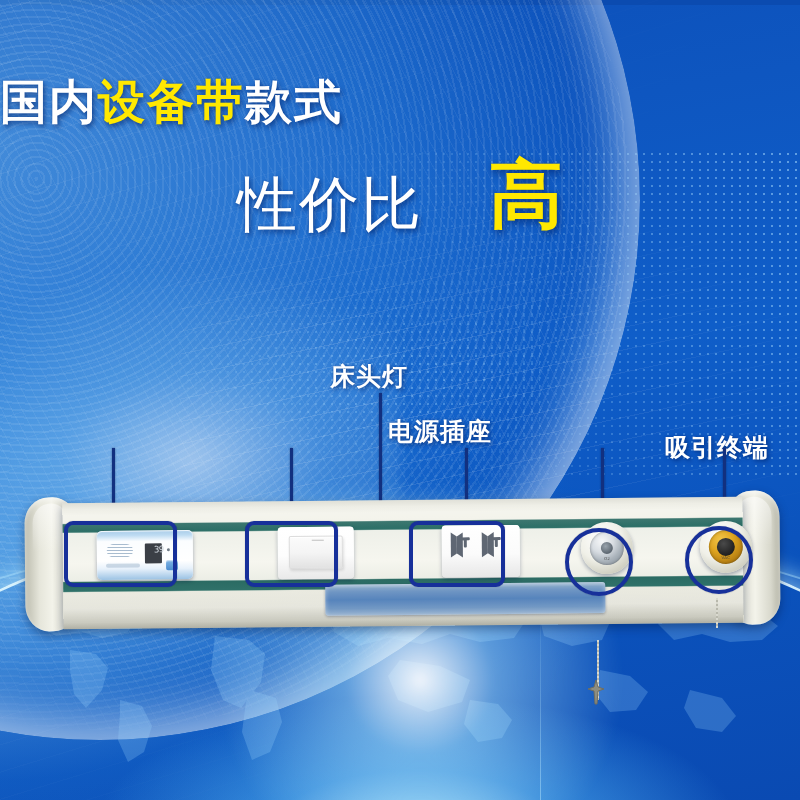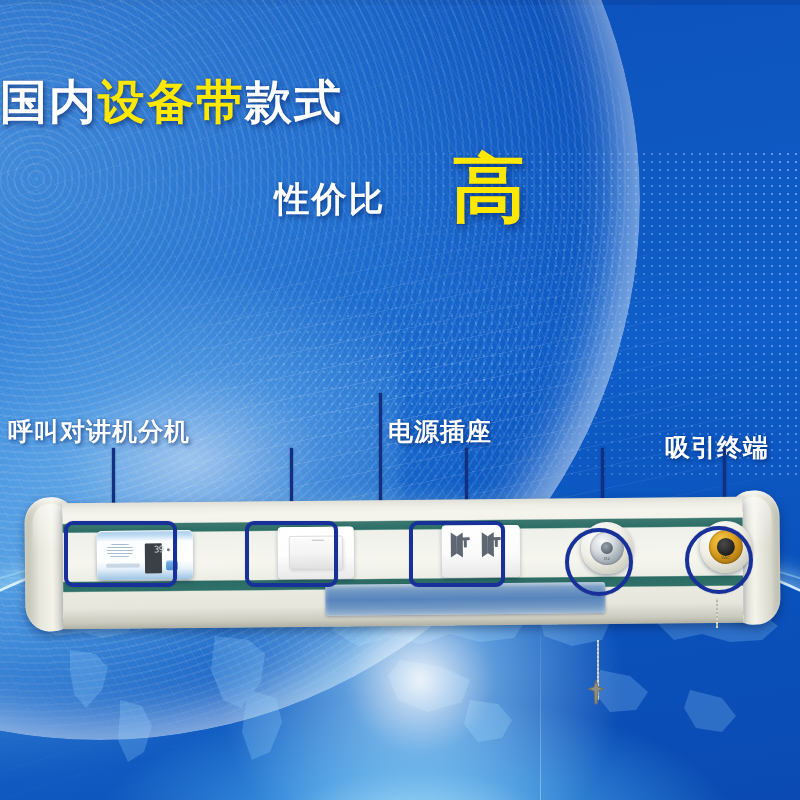--- a/index.html
+++ b/index.html
@@ -114,21 +114,21 @@
     color:#ffffff;
     text-shadow: 0 0 2px rgba(0,40,120,.45), 2px 3px 5px rgba(0,30,95,.55);
     white-space:nowrap;
   }
   .headline1 .hl-y { color:#ffe800; }
   .line2 {
     position:absolute; left:0; top:165px; width:800px;
     display:flex; align-items:center; justify-content:center; gap:66px;
   }
   .headline2 {
-    font-size:35px; font-weight:bold; letter-spacing:2px; color:#ffffff;
+    font-size:60px; font-weight:normal; letter-spacing:2px; color:#ffffff;
     text-shadow: 0 0 2px rgba(0,40,120,.45), 2px 3px 5px rgba(0,30,95,.55);
   }
   .headline-big {
     font-size:74px; font-weight:bold; color:#ffe800; line-height:.92;
     text-shadow: 0 0 3px rgba(0,40,120,.40), 2px 4px 7px rgba(0,30,95,.5);
     position:relative; top:-10px;
   }
 
   
   .callout {
@@ -200,21 +200,21 @@
     box-shadow: 0 2px 4px rgba(0,20,60,.35), inset 0 1px 1px rgba(255,255,255,.9);
   }
   .ic-grille {
     position:absolute; left:10px; top:13px; width:26px; height:14px;
     background:
       repeating-linear-gradient(to bottom, rgba(120,150,180,.75) 0 1px, rgba(255,255,255,0) 1px 3px);
     border-radius:8px/6px;
     opacity:.85;
   }
   .ic-lcd {
-    position:absolute; left:48px; top:13px; width:17px; height:30px;
+    position:absolute; left:48px; top:13px; width:17px; height:20px;
     background:#3b3f46; border-radius:1px;
     color:#cfd6de; font-size:9px; line-height:13px; text-align:center;
     font-family:"DejaVu Sans Mono", monospace; letter-spacing:-0.5px;padding-left:9px;
   }
   .ic-led {
     position:absolute; left:70px; top:18px; width:3px; height:3px;
     border-radius:50%; background:#6f7a86;
   }
   .ic-slot {
     position:absolute; left:9px; top:33px; width:34px; height:4px;
@@ -355,21 +355,21 @@
   <div class="horizonglow"></div>
 
   <div class="headline-wrap">
     <div class="headline1"><span>国内</span><span class="hl-y">设备带</span><span>款式</span></div>
   </div>
   <div class="line2">
     <span class="headline2">性价比</span>
     <span class="headline-big">高</span>
   </div>
 
-  <div class="callout" style="left:8px; top:415px;">呼叫对讲机分机</div>
+  <div class="callout" style="left:330px; top:360px;">床头灯</div>
   <div class="callout" style="left:388px; top:415px;">电源插座</div>
   <div class="callout" style="left:665px; top:415px;margin-top:16px;">吸引终端</div>
 
   <div class="leader" style="left:112px; top:448px; height:82px;"></div>
   <div class="leader" style="left:290px; top:448px; height:80px;"></div>
   <div class="leader" style="left:379px; top:393px; height:212px;"></div>
   <div class="leader" style="left:465px; top:448px; height:78px;"></div>
   <div class="leader" style="left:601px; top:448px; height:82px;"></div>
   <div class="leader" style="left:723px; top:448px; height:82px;"></div>
 

